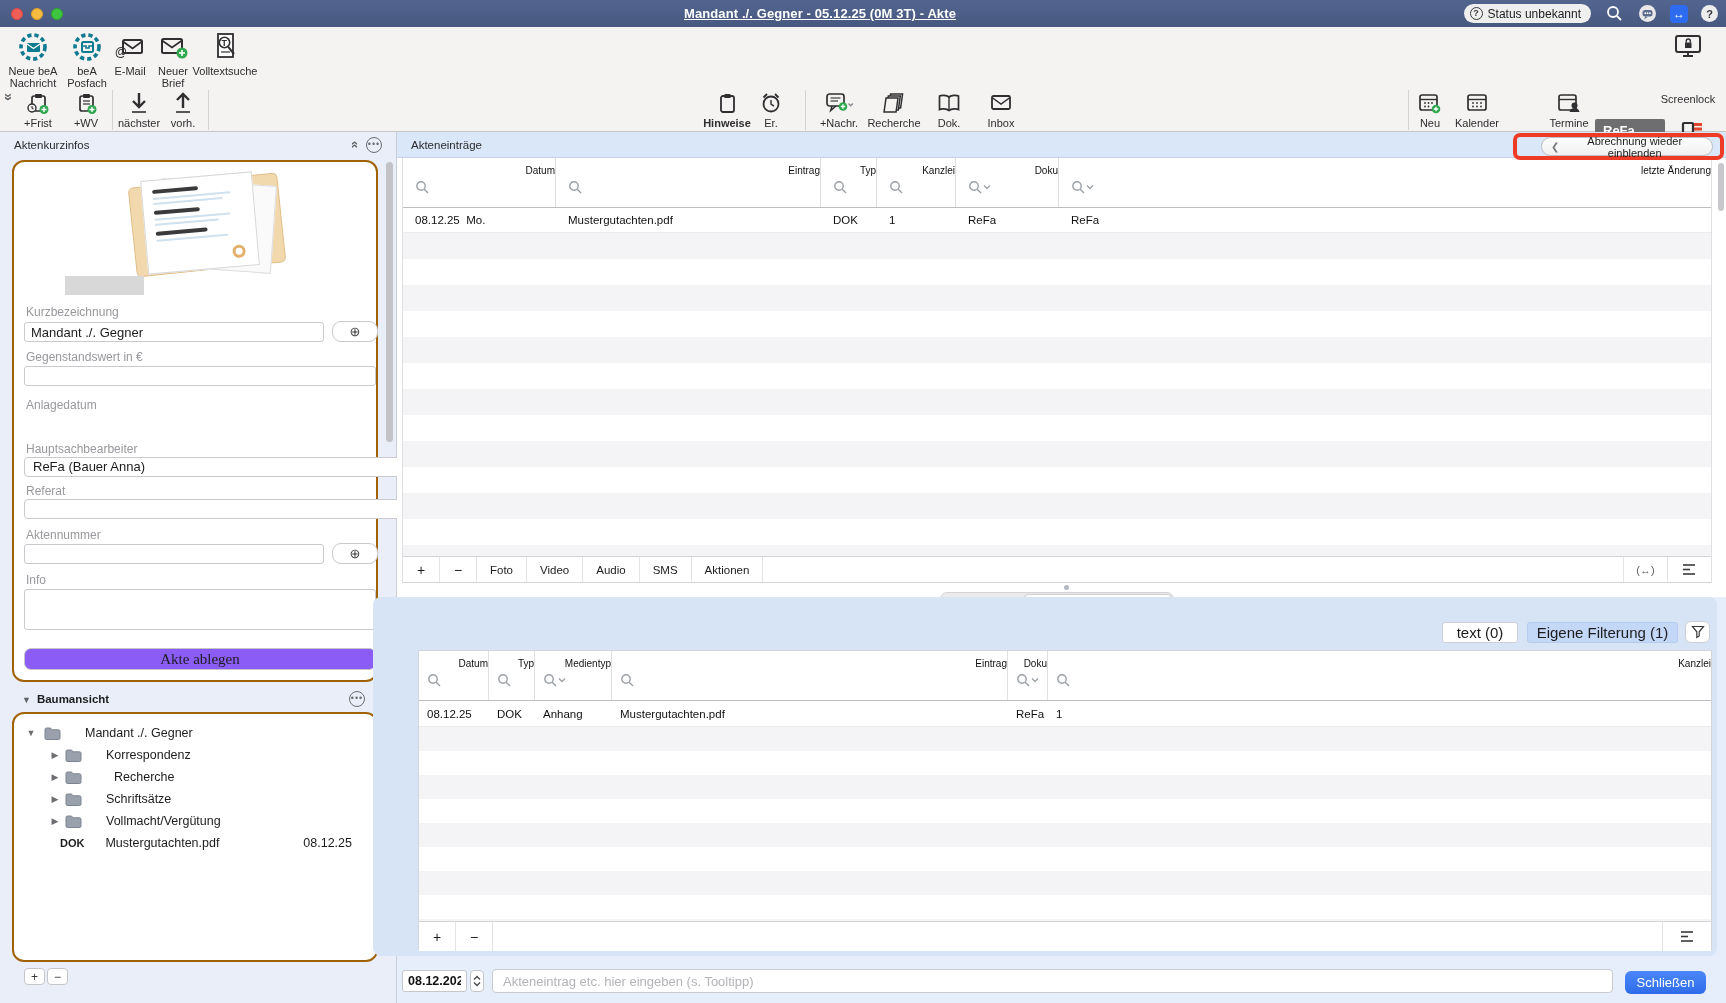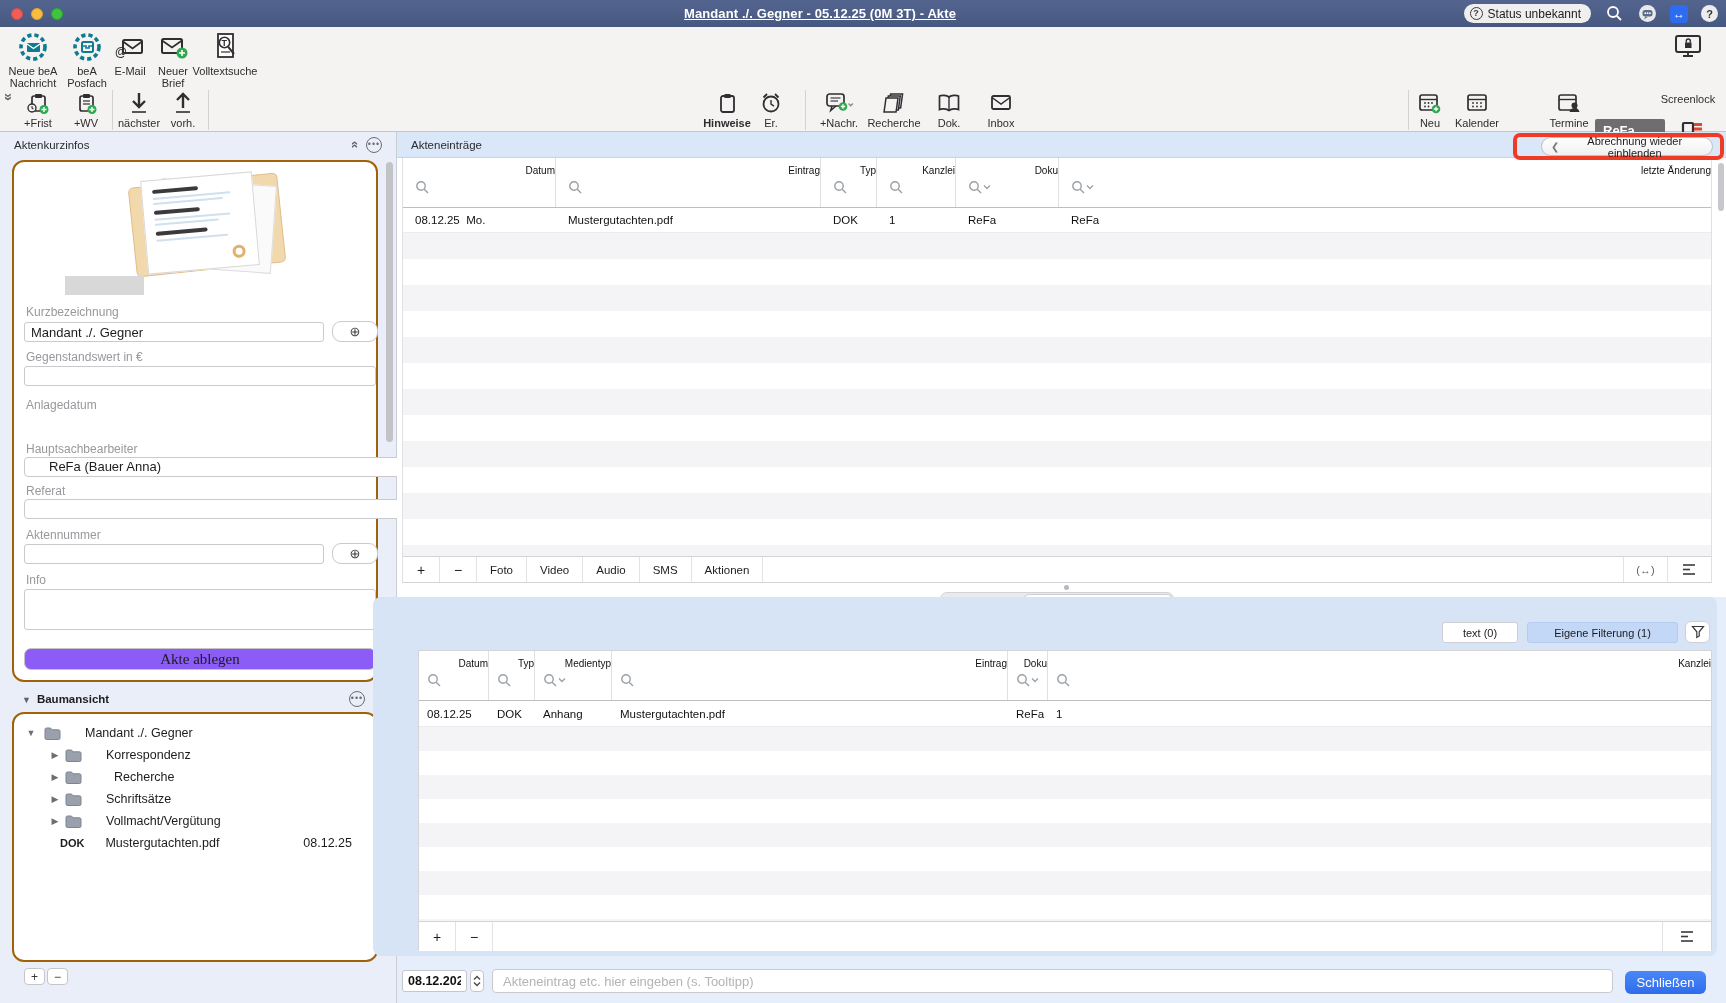--- a/index.html
+++ b/index.html
@@ -40,21 +40,21 @@
   .sidebar { position:absolute; left:0; top:132px; width:397px; height:871px; background:#e9eef8; border-right:1px solid #c9cdd6; }
   .sb-head { position:absolute; left:14px; top:0; height:26px; line-height:26px; font-size:11.5px; color:#2c2c2e; }
   .sb-chevup { position:absolute; left:352px; top:5px; color:#5f6368; font-size:13px; transform:rotate(90deg); font-weight:bold; }
   .circ-ell { position:absolute; width:16px; height:16px; border:1.4px solid #6d6d72; border-radius:50%; color:#6d6d72; font-size:9px; line-height:13px; text-align:center; letter-spacing:1px; }
   .card { position:absolute; background:#fff; border:2px solid #a16207; border-radius:12px; }
   .card1 { left:12px; top:28px; width:366px; height:522px; }
   .f-label { position:absolute; left:12px; font-size:12px; color:#98989d; }
   .f-input { position:absolute; left:10px; height:20px; background:#fff; border:1px solid #c9c9ce; border-radius:3px; font-size:13px; color:#1c1c1e; padding:0 6px; font-family:inherit; }
   .w-short { width:300px; } .w-long { width:352px; }
   .plus-btn { position:absolute; left:318px; width:46px; height:21px; background:#fff; border:1px solid #c9c9ce; border-radius:9px; display:flex; align-items:center; justify-content:center; font-size:13px; color:#3a3a3c; }
-  .f-select { position:absolute; left:10px; width:400px; height:20px; background:#fff; border:1px solid #c9c9ce; border-radius:4px; font-size:13px; color:#1c1c1e; padding-left:24px; line-height:18px; }
+  .f-select { position:absolute; left:10px; width:400px; height:20px; background:#fff; border:1px solid #c9c9ce; border-radius:4px; font-size:13px; color:#1c1c1e; padding-left:8px; line-height:18px; }
   .stp { position:absolute; right:2px; top:1.5px; width:16px; height:16px; border-radius:4px; background:linear-gradient(#5e97f8,#2e6ef0); display:flex; flex-direction:column; align-items:center; justify-content:center; }
   .f-area { position:absolute; left:10px; width:352px; height:41px; background:#fff; border:1px solid #c9c9ce; border-radius:3px; resize:none; font-family:inherit; }
   .ablegen { position:absolute; left:10px; top:486px; width:352px; height:22px; background:#8b5cf6; border:1px solid #c4c4c9; border-radius:7px; font-size:15px; color:#1c1c1e; font-family:Liberation Serif, serif; }
   .illu { position:absolute; left:100px; top:12px; width:210px; height:102px; }
   .folder-back { position:absolute; left:18px; top:6px; width:150px; height:90px; background:#f2d9ad; border:1px solid #e0bd85; border-radius:5px; transform:rotate(-6deg); }
   .sheet { position:absolute; left:45px; top:8px; width:115px; height:88px; background:#fafafa; border:1px solid #ddd; transform:rotate(4deg); }
   .page { position:absolute; left:30px; top:2px; width:112px; height:94px; background:#fff; border:1px solid #d8d8d8; transform:rotate(-5deg); padding:9px 10px; }
   .ln-b { height:4px; background:#3a3a3c; border-radius:2px; width:46px; margin-bottom:4px; }
   .ln-l { height:2px; background:#cfe0ef; border-radius:1px; margin-bottom:3px; }
   .seal { position:absolute; right:12px; bottom:8px; width:13px; height:13px; border:3px solid #e2b06a; border-radius:50%; }
@@ -91,21 +91,21 @@
   .edge-scroll { position:absolute; left:1718px; top:163px; width:6px; height:48px; background:#c8c8cc; border-radius:3px; }
   .drag-dot { position:absolute; left:1064px; top:585px; width:5px; height:5px; border-radius:50%; background:#b4b9c1; }
 
   
   .seg { position:absolute; left:940px; top:592px; height:24px; background:#ebebed; border:1px solid #d3d3d6; border-radius:7px; display:flex; align-items:center; padding:1px; font-size:11.5px; color:#1d1d1f; }
   .seg-opt { height:20px; line-height:20px; padding:0 13px; border-radius:5px; }
   .seg-opt.sel { background:#fff; border:1px solid #cfcfd3; box-shadow:0 1px 2px rgba(0,0,0,.18); line-height:18px; }
 
   
   .lower-panel { position:absolute; left:373px; top:597px; width:1344px; height:359px; background:#d6e4f6; border-radius:8px; }
-  .pill-btn { position:absolute; height:21px; border-radius:3px; font-size:11px; display:flex; align-items:center; justify-content:center; font-family:inherit; color:#1c1c1e; }
+  .pill-btn { position:absolute; height:21px; border-radius:3px; font-size:15px; display:flex; align-items:center; justify-content:center; font-family:inherit; color:#1c1c1e; }
   .pb-white { background:#fff; border:1px solid #cfcfd3; }
   .pb-blue { background:#c3d7f6; border:1px solid #b6cbee; }
   .filter-btn { position:absolute; left:1312px; top:24px; width:25px; height:22px; background:#fff; border:1px solid #cfcfd3; border-radius:6px; display:flex; align-items:center; justify-content:center; }
   .lower-card { position:absolute; left:45px; top:53px; width:1294px; height:300px; background:#fff; border:1px solid #d5d5d9; }
 
   
   .date-box { position:absolute; left:402px; top:970px; width:65px; height:22px; background:#fff; border:1px solid #c6c6ca; border-radius:3px; font-size:12.5px; font-weight:bold; color:#111; padding:0 5px; font-family:inherit; }
   .date-stp { position:absolute; left:470px; top:970px; width:14px; height:22px; background:#fff; border:1px solid #c6c6ca; border-radius:4px; display:flex; flex-direction:column; align-items:center; justify-content:center; color:#4a4a4e; }
   .entry-input { position:absolute; left:492px; top:969px; width:1121px; height:24px; background:#fff; border:1px solid #c9c9ce; border-radius:4px; padding:0 10px; font-size:13px; font-family:inherit; color:#1c1c1e; }
   .entry-input::placeholder { color:#b3b3b8; }

